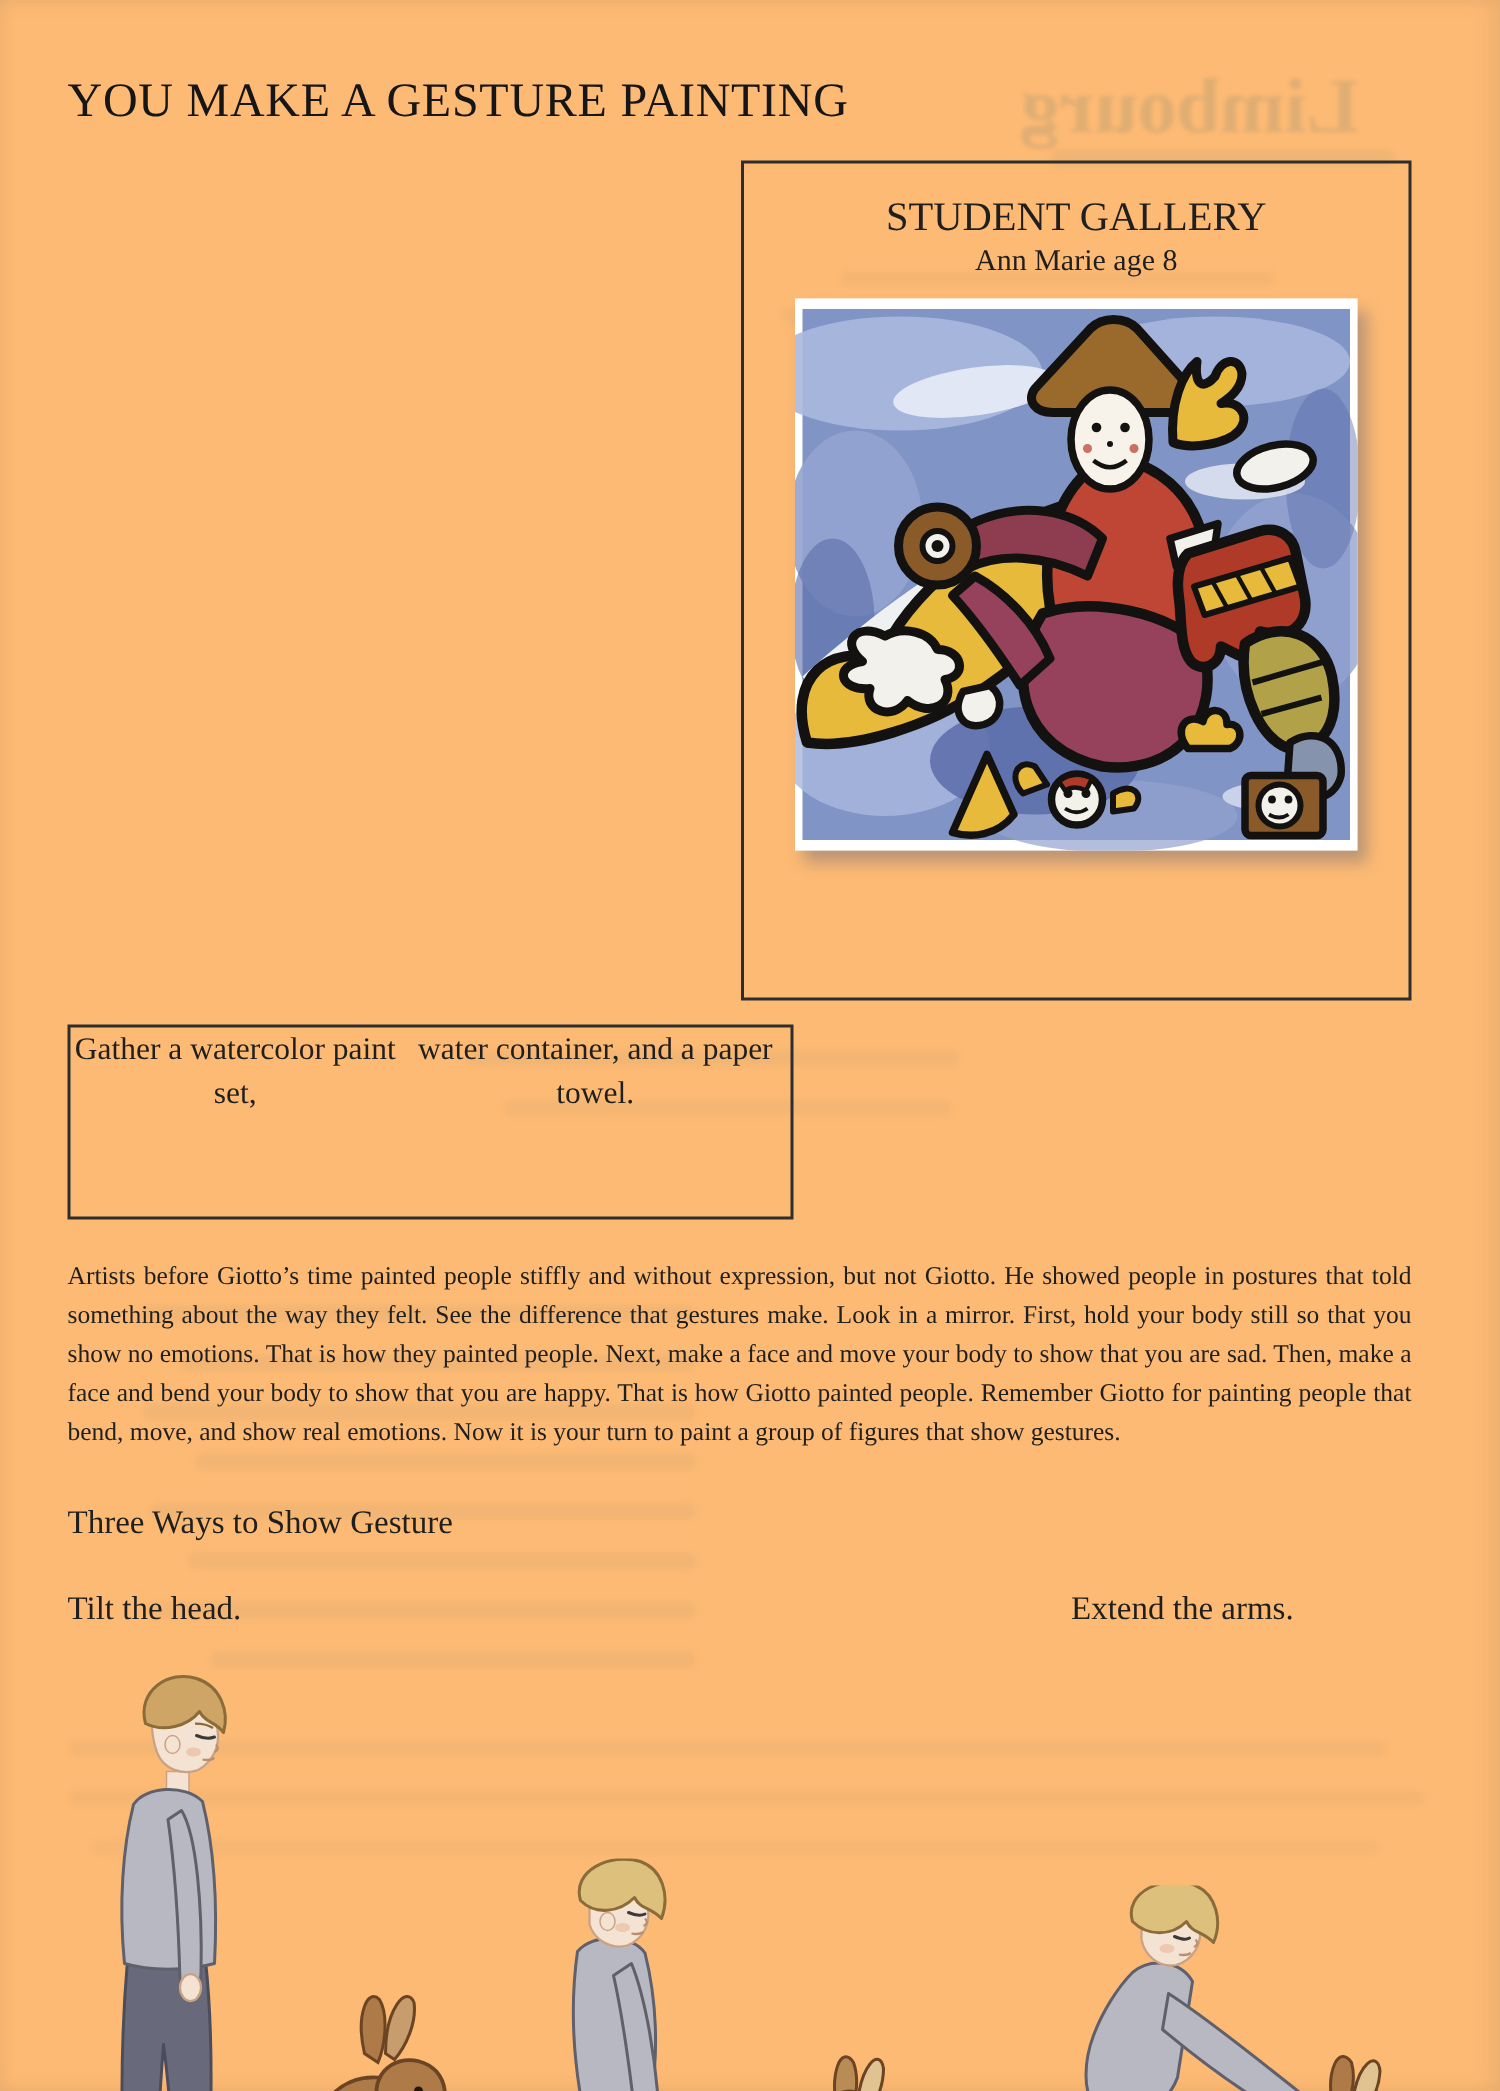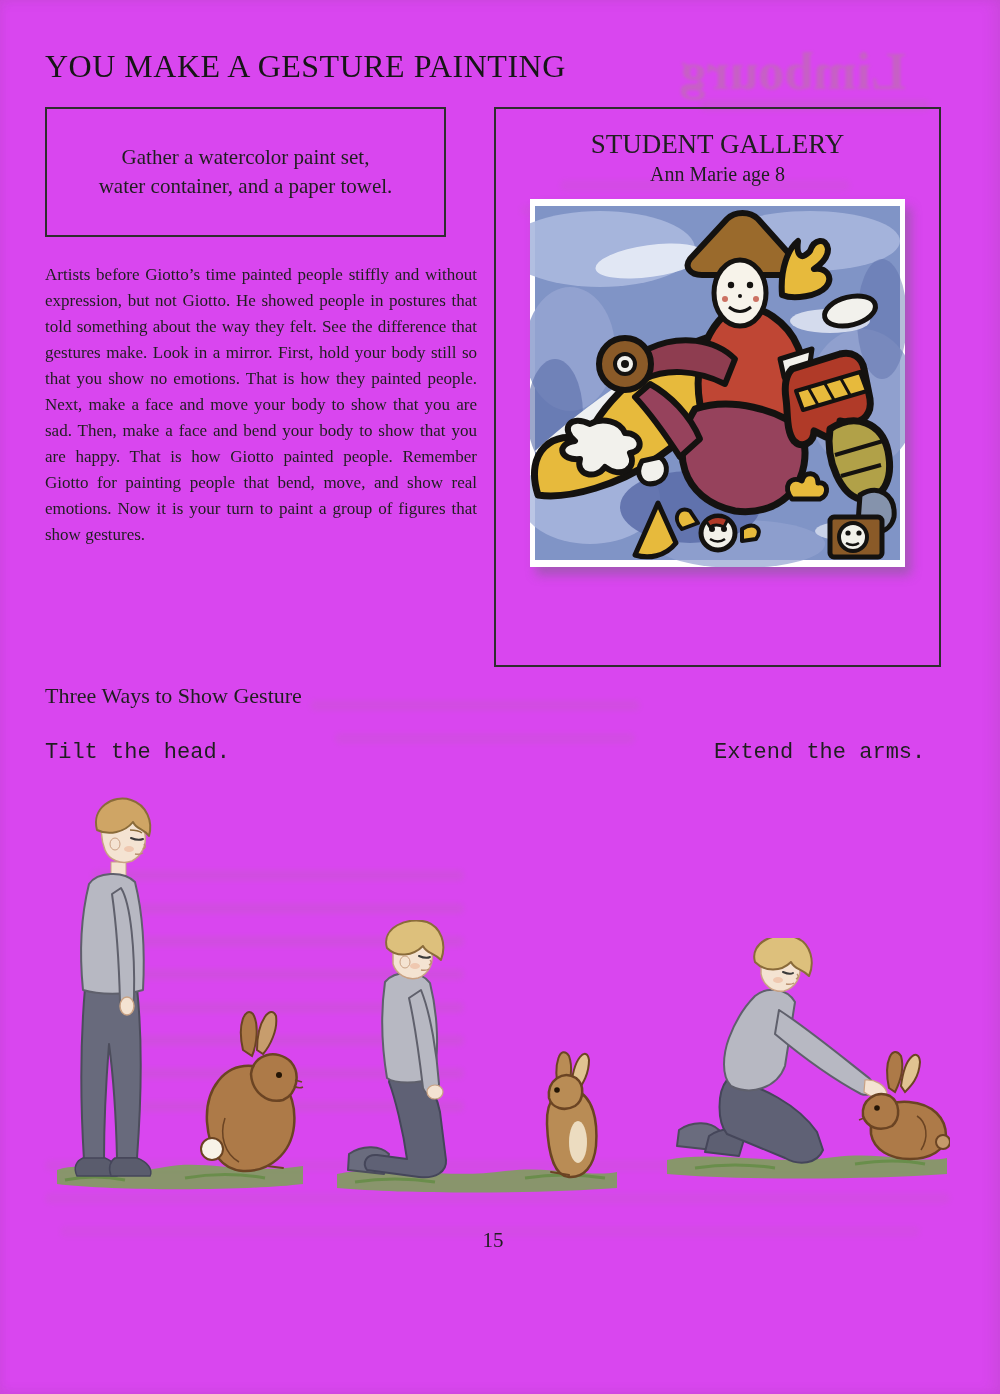--- a/index.html
+++ b/index.html
@@ -1,20 +1,20 @@
 <!DOCTYPE html>
 <html><head>
 <meta charset="utf-8">
 <style>
   html, body { margin: 0; padding: 0; background: #e9e6df; }
   .page {
     position: relative;
     width: 1000px;
     height: 1394px;
-    background: #d946ef;
+    background: #fdba74;
     font-family: "Liberation Serif", serif;
     color: #1f1f1f;
     overflow: hidden;
     box-shadow: inset -6px 0 14px rgba(90,85,70,0.10), inset 4px 0 8px rgba(90,85,70,0.05);
   }
 
   
   .ghost-layer { position: absolute; inset: 0; z-index: 0; pointer-events: none; }
   .ghost-title {
     position: absolute; top: 42px; left: 628px; width: 330px;
@@ -45,35 +45,35 @@
   }
   .gallery-heading { font-size: 27px; margin-top: 20px; }
   .gallery-sub { font-size: 20px; margin-top: 3px; }
   .painting {
     display: block; width: 375px; height: 368px; margin: 13px auto 0;
     box-shadow: 6px 8px 10px rgba(105,105,118,0.45);
     background: #ffffff;
   }
 
   .materials-box {
-    width: 401px; height: 130px; margin-top: 6px;
+    width: 484px; height: 130px; margin-top: 6px;
     border: 2px solid #2e2e2e; box-sizing: border-box;
-    display: flex; flex-direction: column; justify-content: center;
+    display: flex; flex-direction: row; justify-content: center;
     text-align: center; font-size: 21px; line-height: 29px;
   }
   .materials-box span { display: block; }
 
   .body-paragraph {
     font-size: 17px; line-height: 26px;
     text-align: justify; margin: 25px 0 0 0;
   }
 
   .three-ways { clear: both; font-size: 22px; font-weight: normal; margin: 34px 0 0 0; }
 
-  .captions { position: relative; height: 30px; margin-top: 31px; font-size: 22px; font-family: Liberation Mono, monospace; }
+  .captions { position: relative; height: 30px; margin-top: 31px; font-size: 22px; }
   .caption-1 { position: absolute; left: 0; }
   .caption-2 { position: absolute; left: 295px; }
   .caption-3 { position: absolute; left: 669px; }
 
   .illustrations { position: relative; height: 432px; }
   .illus { position: absolute; }
   #illus1 { left: 10px;  top: 22px; }
   #illus2 { left: 290px; top: 150px; }
   #illus3 { left: 620px; top: 168px; }
 

